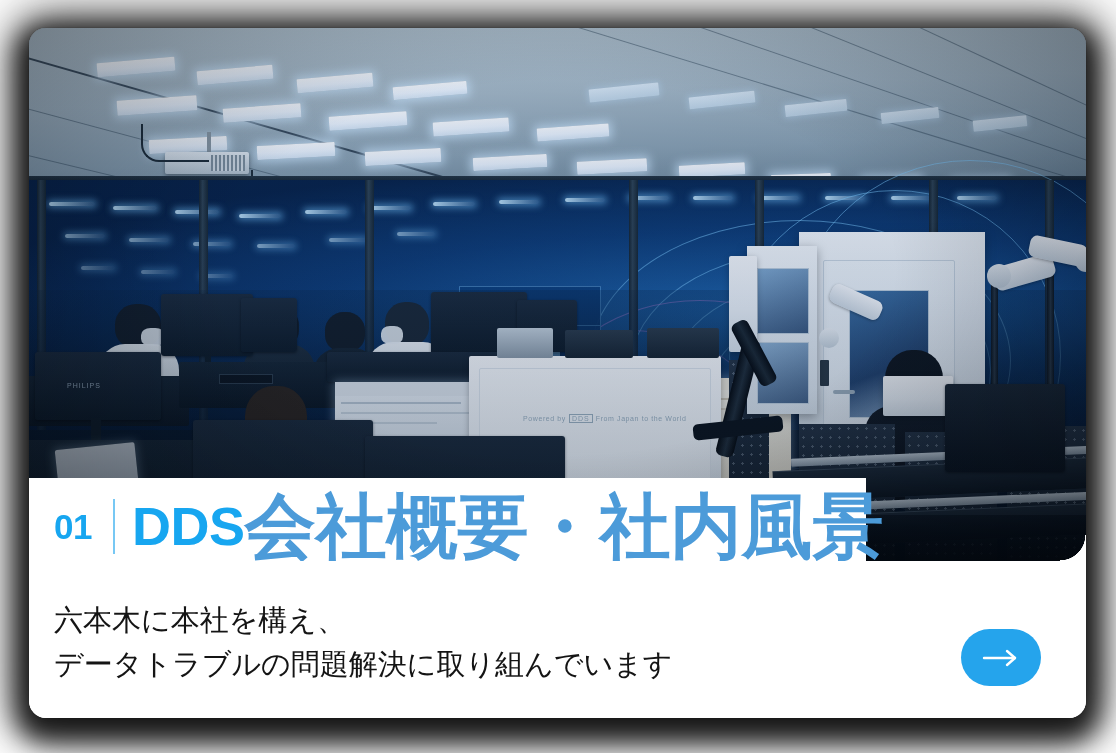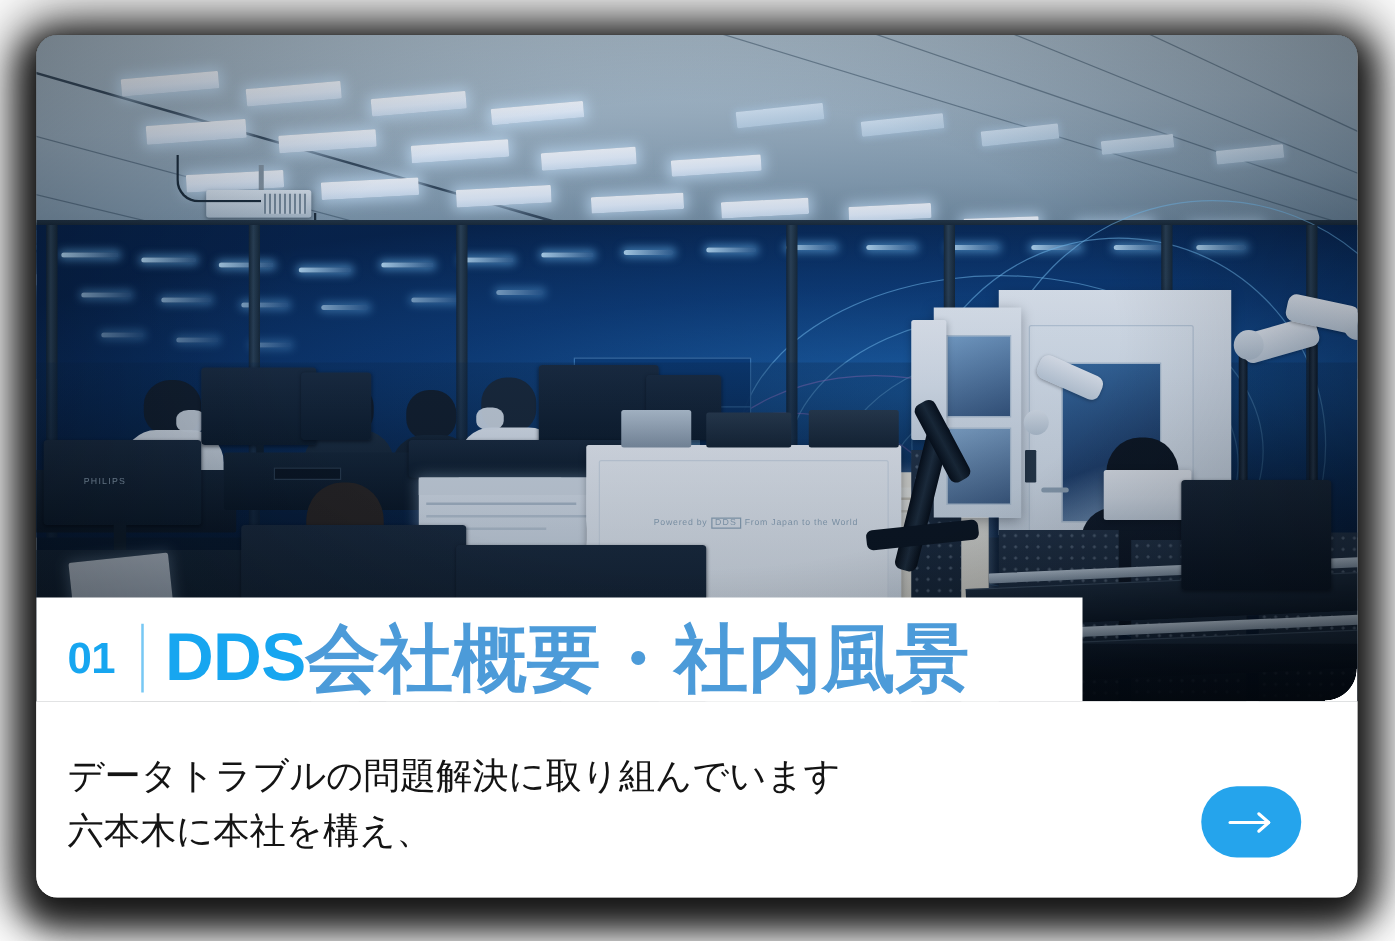--- a/index.html
+++ b/index.html
@@ -284,21 +284,21 @@
   .t-div {
     width:2px; height:55px; background:#77c8f4; margin:0 17px 0 21px;
     flex:0 0 auto;
   }
   .t-latin {
     font-size:54px; font-weight:700; color:#17a6f0;
     letter-spacing:-0.5px; line-height:1;
     font-family:"Liberation Sans", sans-serif;
   }
   .t-jp {
-    font-size:59px; font-weight:700; color:#4c9bd9;
+    font-size:71px; font-weight:700; color:#4c9bd9;
     line-height:1; letter-spacing:0px;
     font-family:"DejaVu Sans", sans-serif;
   }
 
   
   .body-area {
     position:absolute; left:0; top:533px; width:1057px; height:157px;
     background:#ffffff;
   }
   .body-text {
@@ -620,22 +620,22 @@
 
     <div class="title-row">
       <span class="t-num">01</span>
       <span class="t-div"></span>
       <span class="t-latin">DDS</span>
       <span class="t-jp">会社概要・社内風景</span>
     </div>
 
     <div class="body-area">
       <div class="body-text">
+        <span class="line">六本木に本社を構え、</span>
         <span class="line">データトラブルの問題解決に取り組んでいます</span>
-        <span class="line">六本木に本社を構え、</span>
       </div>
     </div>
 
     <button class="arrow-btn" aria-label="next">
       <span>
         <svg width="38" height="20" viewBox="0 0 38 20" fill="none" aria-hidden="true">
           <path d="M2 10 H33" stroke="#ffffff" stroke-width="2.4" stroke-linecap="round"></path>
           <path d="M25 3 L33 10 L25 17" stroke="#ffffff" stroke-width="2.4" stroke-linecap="round" stroke-linejoin="round" fill="none"></path>
         </svg>
       </span>

